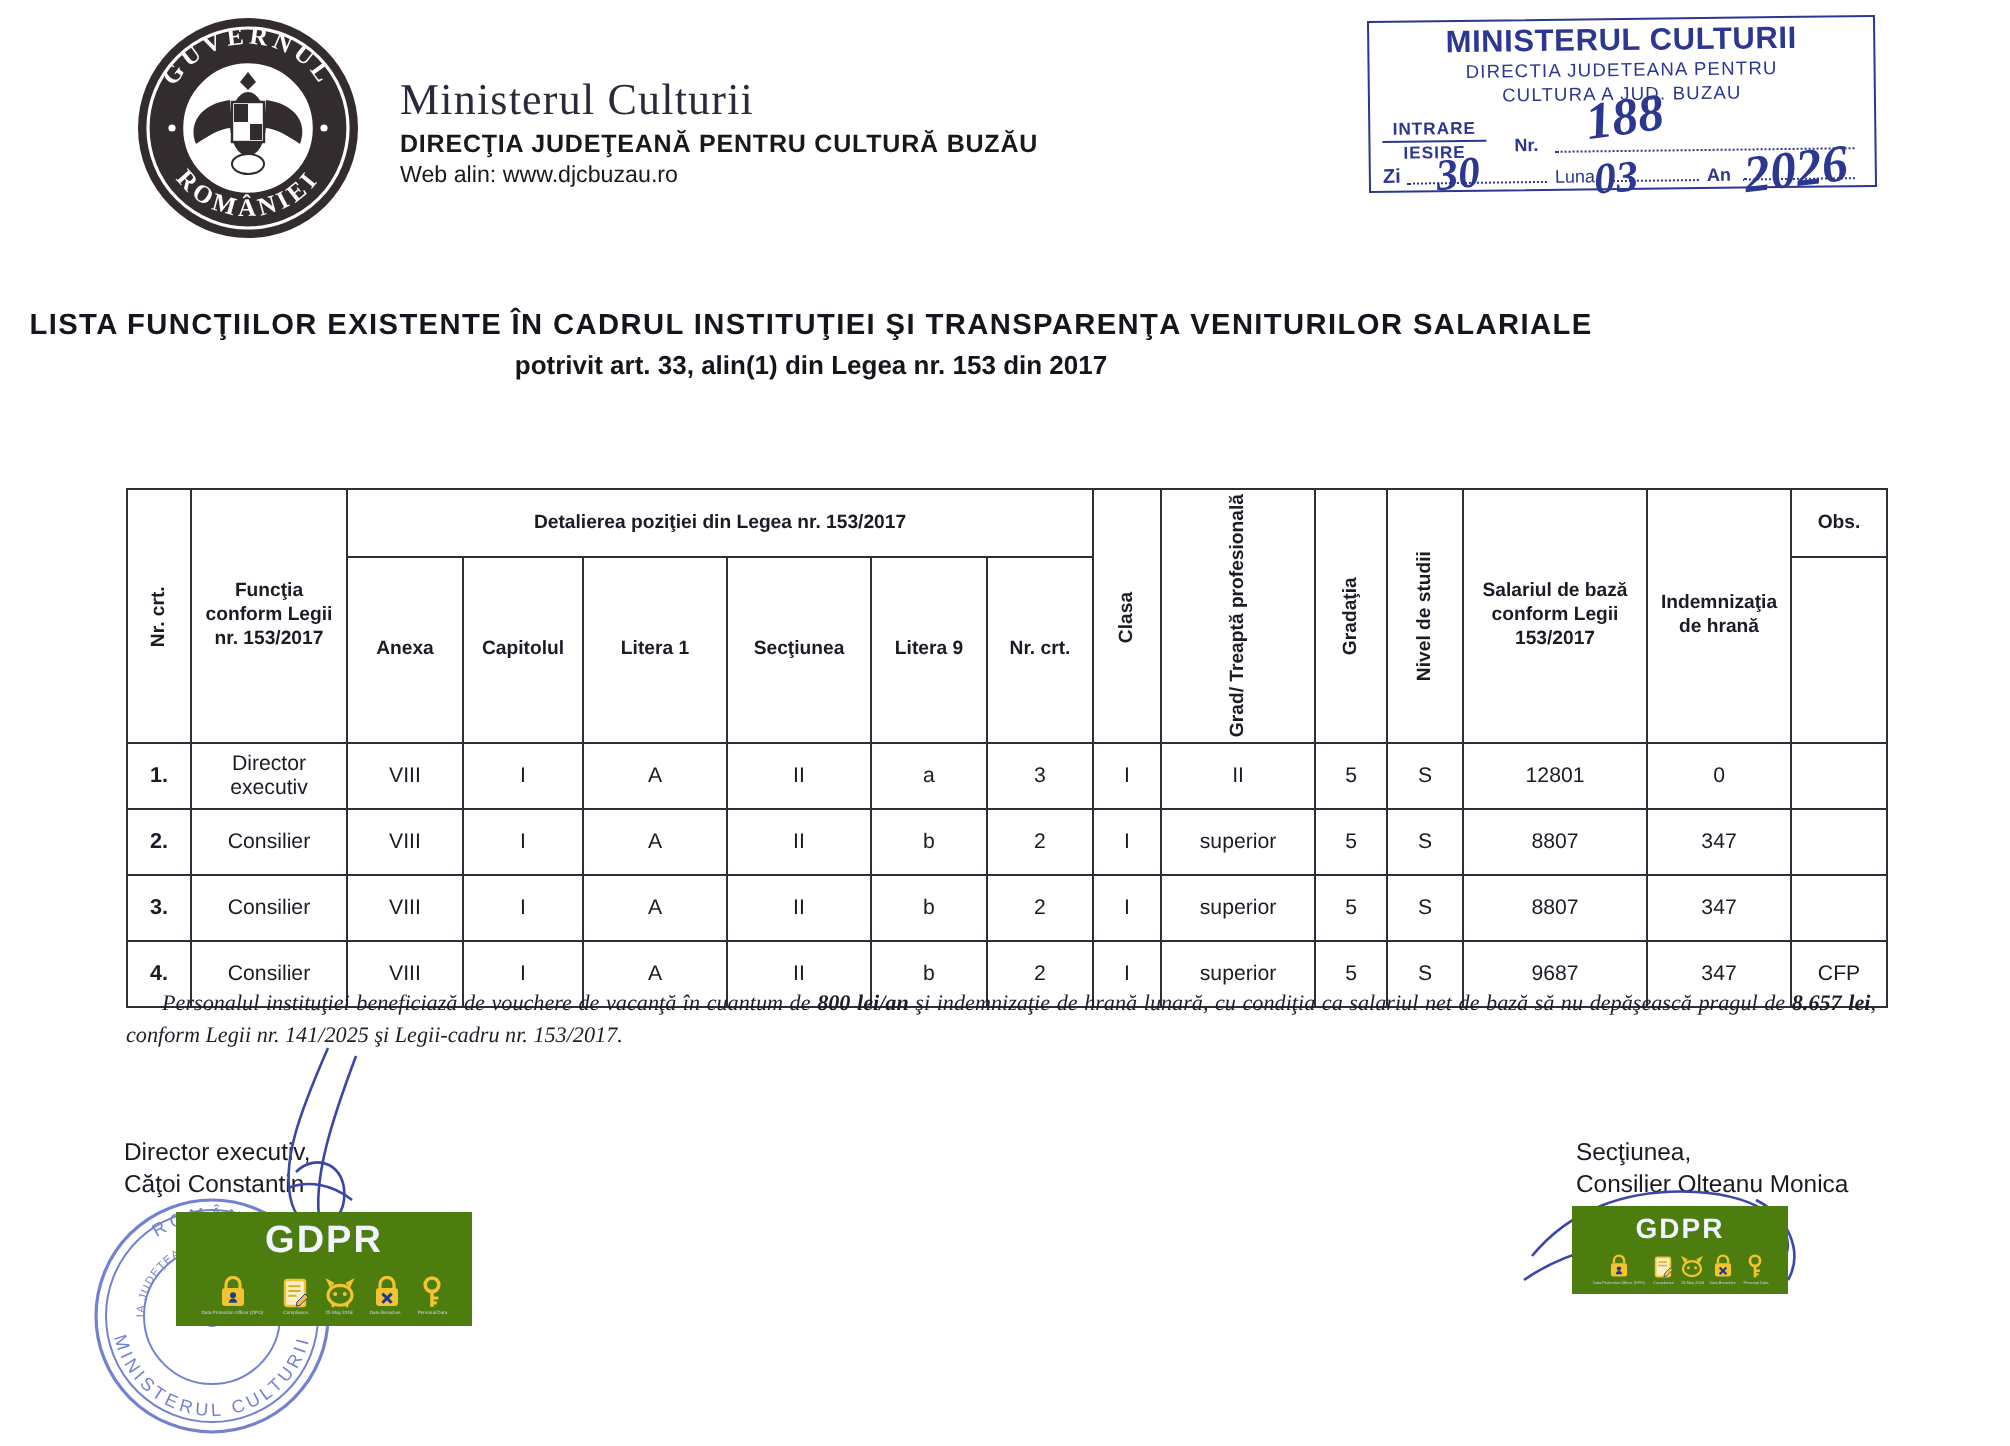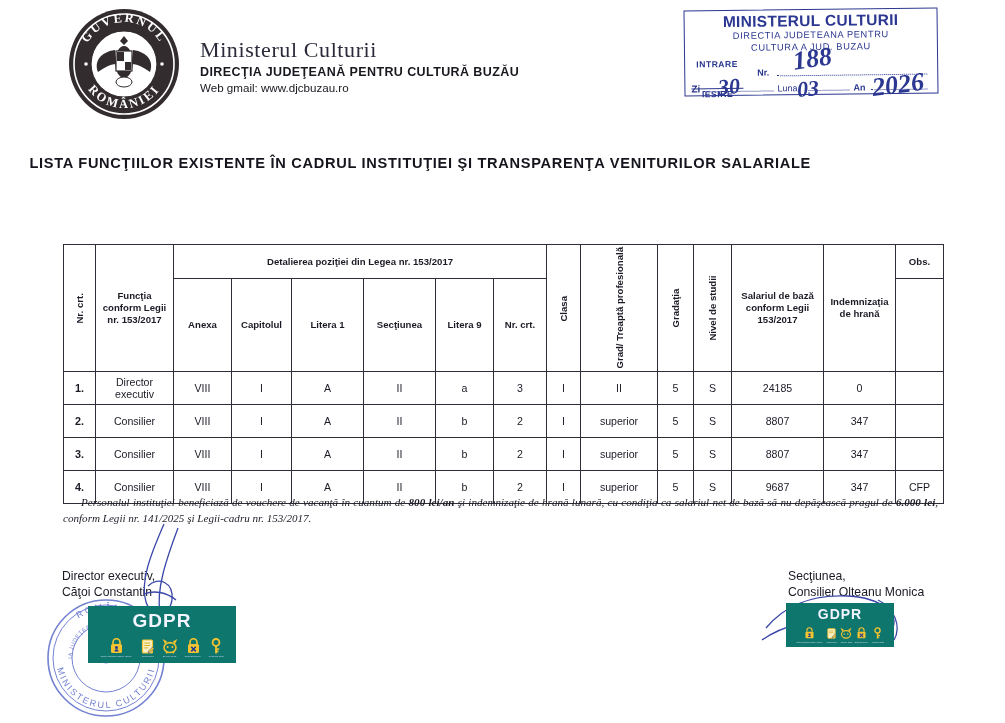--- a/index.html
+++ b/index.html
@@ -89,21 +89,21 @@
     font-size: 9px;
   }
   .reg-inout {
     position: absolute; left: 6px; top: 1px;
     width: 52px;
     text-align: center;
     font-size: 8.6px;
     font-weight: bold;
     letter-spacing: 0.5px;
   }
-  .reg-inout .ln { border-bottom: 1px solid #2b3790; padding-bottom: 19px; display:block; }
+  .reg-inout .ln { border-bottom: 1px solid #2b3790; padding-bottom: 1px; display:block; }
   .reg-nr {
     position: absolute; left: 72px; top: 10px;
     font-size: 9px; font-weight: bold;
   }
   .reg-dots-1 {
     position: absolute; left: 92px; top: 18px; width: 150px;
     border-bottom: 1.5px dotted #2b3790;
   }
   .reg-zi {
     position: absolute; left: 6px; bottom: 2px;
@@ -136,21 +136,21 @@
     font-style: italic;
     font-weight: bold;
     pointer-events: none;
   }
 
   
   .title-block {
     position: absolute;
     left: 0; top: 155px;
     width: 811px;
-    text-align: right;
+    text-align: center;
   }
   .title-main {
     font-size: 14.6px;
     font-weight: bold;
     letter-spacing: 0.7px;
     color: #15151d;
   }
   .title-sub {
     font-size: 13px;
     font-weight: bold;
@@ -224,21 +224,21 @@
     font-size: 12.2px;
     line-height: 1.35;
     color: #1a1a24;
   }
   .sig-left { left: 62px; top: 568px; }
   .sig-right { left: 788px; top: 568px; }
 
   
   .gdpr {
     position: absolute;
-    background: #0f766e;
+    background: #4d7c0f;
     overflow: hidden;
   }
   .gdpr-left  { left: 88px;  top: 606px; width: 148px; height: 57px; }
   .gdpr-right { left: 786px; top: 603px; width: 108px; height: 44px; }
   .gdpr-word {
     position: absolute;
     left: 0; right: 0;
     text-align: center;
     color: #f2f4ff;
     font-weight: bold;
@@ -316,21 +316,21 @@
         <textPath href="#arcBot" startOffset="50%" text-anchor="middle">ROMÂNIEI</textPath>
       </text>
       <circle cx="20" cy="58" r="1.8" fill="#ffffff"></circle>
       <circle cx="96" cy="58" r="1.8" fill="#ffffff"></circle>
     </svg>
   </div>
 
   <div class="org-block">
     <div class="org-ministry">Ministerul Culturii</div>
     <div class="org-direction">DIRECŢIA  JUDEŢEANĂ  PENTRU CULTURĂ  BUZĂU</div>
-    <div class="org-line">Web gmail: www.djcbuzau.ro</div>
+    <div class="org-line">Web alin: www.djcbuzau.ro</div>
   </div>
 
   <div class="reg-stamp">
     <div class="reg-title">MINISTERUL CULTURII</div>
     <div class="reg-sub">DIRECTIA JUDETEANA PENTRU</div>
     <div class="reg-sub">CULTURA A JUD. BUZAU</div>
     <div class="reg-row">
       <div class="reg-inout">
         <span class="ln">INTRARE</span>
         <span>IESIRE</span>
@@ -347,20 +347,21 @@
   </div>
 
   <div class="handwrite" style="left:793px; top:44px; font-size:26px; transform:rotate(-8deg);">188</div>
   <div class="handwrite" style="left:718px; top:74px; font-size:22px; transform:rotate(-6deg);">30</div>
   <div class="handwrite" style="left:797px; top:76px; font-size:22px; transform:rotate(-5deg);">03</div>
   <div class="handwrite" style="left:872px; top:70px; font-size:26px; transform:rotate(-7deg);">2026</div>
 </div>
 
 <div class="title-block">
   <div class="title-main">LISTA  FUNCŢIILOR  EXISTENTE  ÎN  CADRUL INSTITUŢIEI  ŞI  TRANSPARENŢA  VENITURILOR  SALARIALE</div>
+  <div class="title-sub">potrivit  art. 33, alin(1) din Legea nr. 153 din 2017</div>
 </div>
 
 <div class="tbl-wrap">
   <table class="lista">
     <colgroup>
       <col style="width:32px">
         <col style="width:78px">
       <col style="width:58px">
         <col style="width:60px">
         <col style="width:72px">
@@ -405,21 +406,21 @@
         <td class="val">VIII</td>
         <td class="val">I</td>
         <td class="val">A</td>
         <td class="val">II</td>
         <td class="val">a</td>
         <td class="val">3</td>
         <td class="val">I</td>
         <td class="val">II</td>
         <td class="val">5</td>
         <td class="val">S</td>
-        <td class="val">24185</td>
+        <td class="val">12801</td>
         <td class="ind mid">0</td>
         <td class="val"></td>
       </tr>
       <tr class="datarow">
         <td class="rowno">2.</td>
         <td class="fn">Consilier</td>
         <td class="val">VIII</td>
         <td class="val">I</td>
         <td class="val">A</td>
         <td class="val">II</td>
@@ -465,21 +466,21 @@
         <td class="val">S</td>
         <td class="val">9687</td>
         <td class="ind">347</td>
         <td class="val">CFP</td>
       </tr>
     </tbody>
   </table>
 </div>
 
 <div class="footnote">
-  <span class="ind"></span><span>Personalul instituţiei beneficiază de vouchere de vacanţă în cuantum de </span><b>800 lei/an</b><span> şi indemnizaţie de hrană lunară, cu condiţia ca salariul net de bază să nu depăşească  pragul de </span><b>6.000 lei</b><span>, conform Legii nr. 141/2025 şi Legii-cadru nr. 153/2017.</span>
+  <span class="ind"></span><span>Personalul instituţiei beneficiază de vouchere de vacanţă în cuantum de </span><b>800 lei/an</b><span> şi indemnizaţie de hrană lunară, cu condiţia ca salariul net de bază să nu depăşească  pragul de </span><b>8.657 lei</b><span>, conform Legii nr. 141/2025 şi Legii-cadru nr. 153/2017.</span>
 </div>
 
 <div class="sig sig-left">
   <div>Director executiv,</div>
   <div>Căţoi Constantin</div>
 </div>
 
 <div class="sig sig-right">
   <div>Secţiunea,</div>
   <div>Consilier Olteanu Monica</div>

